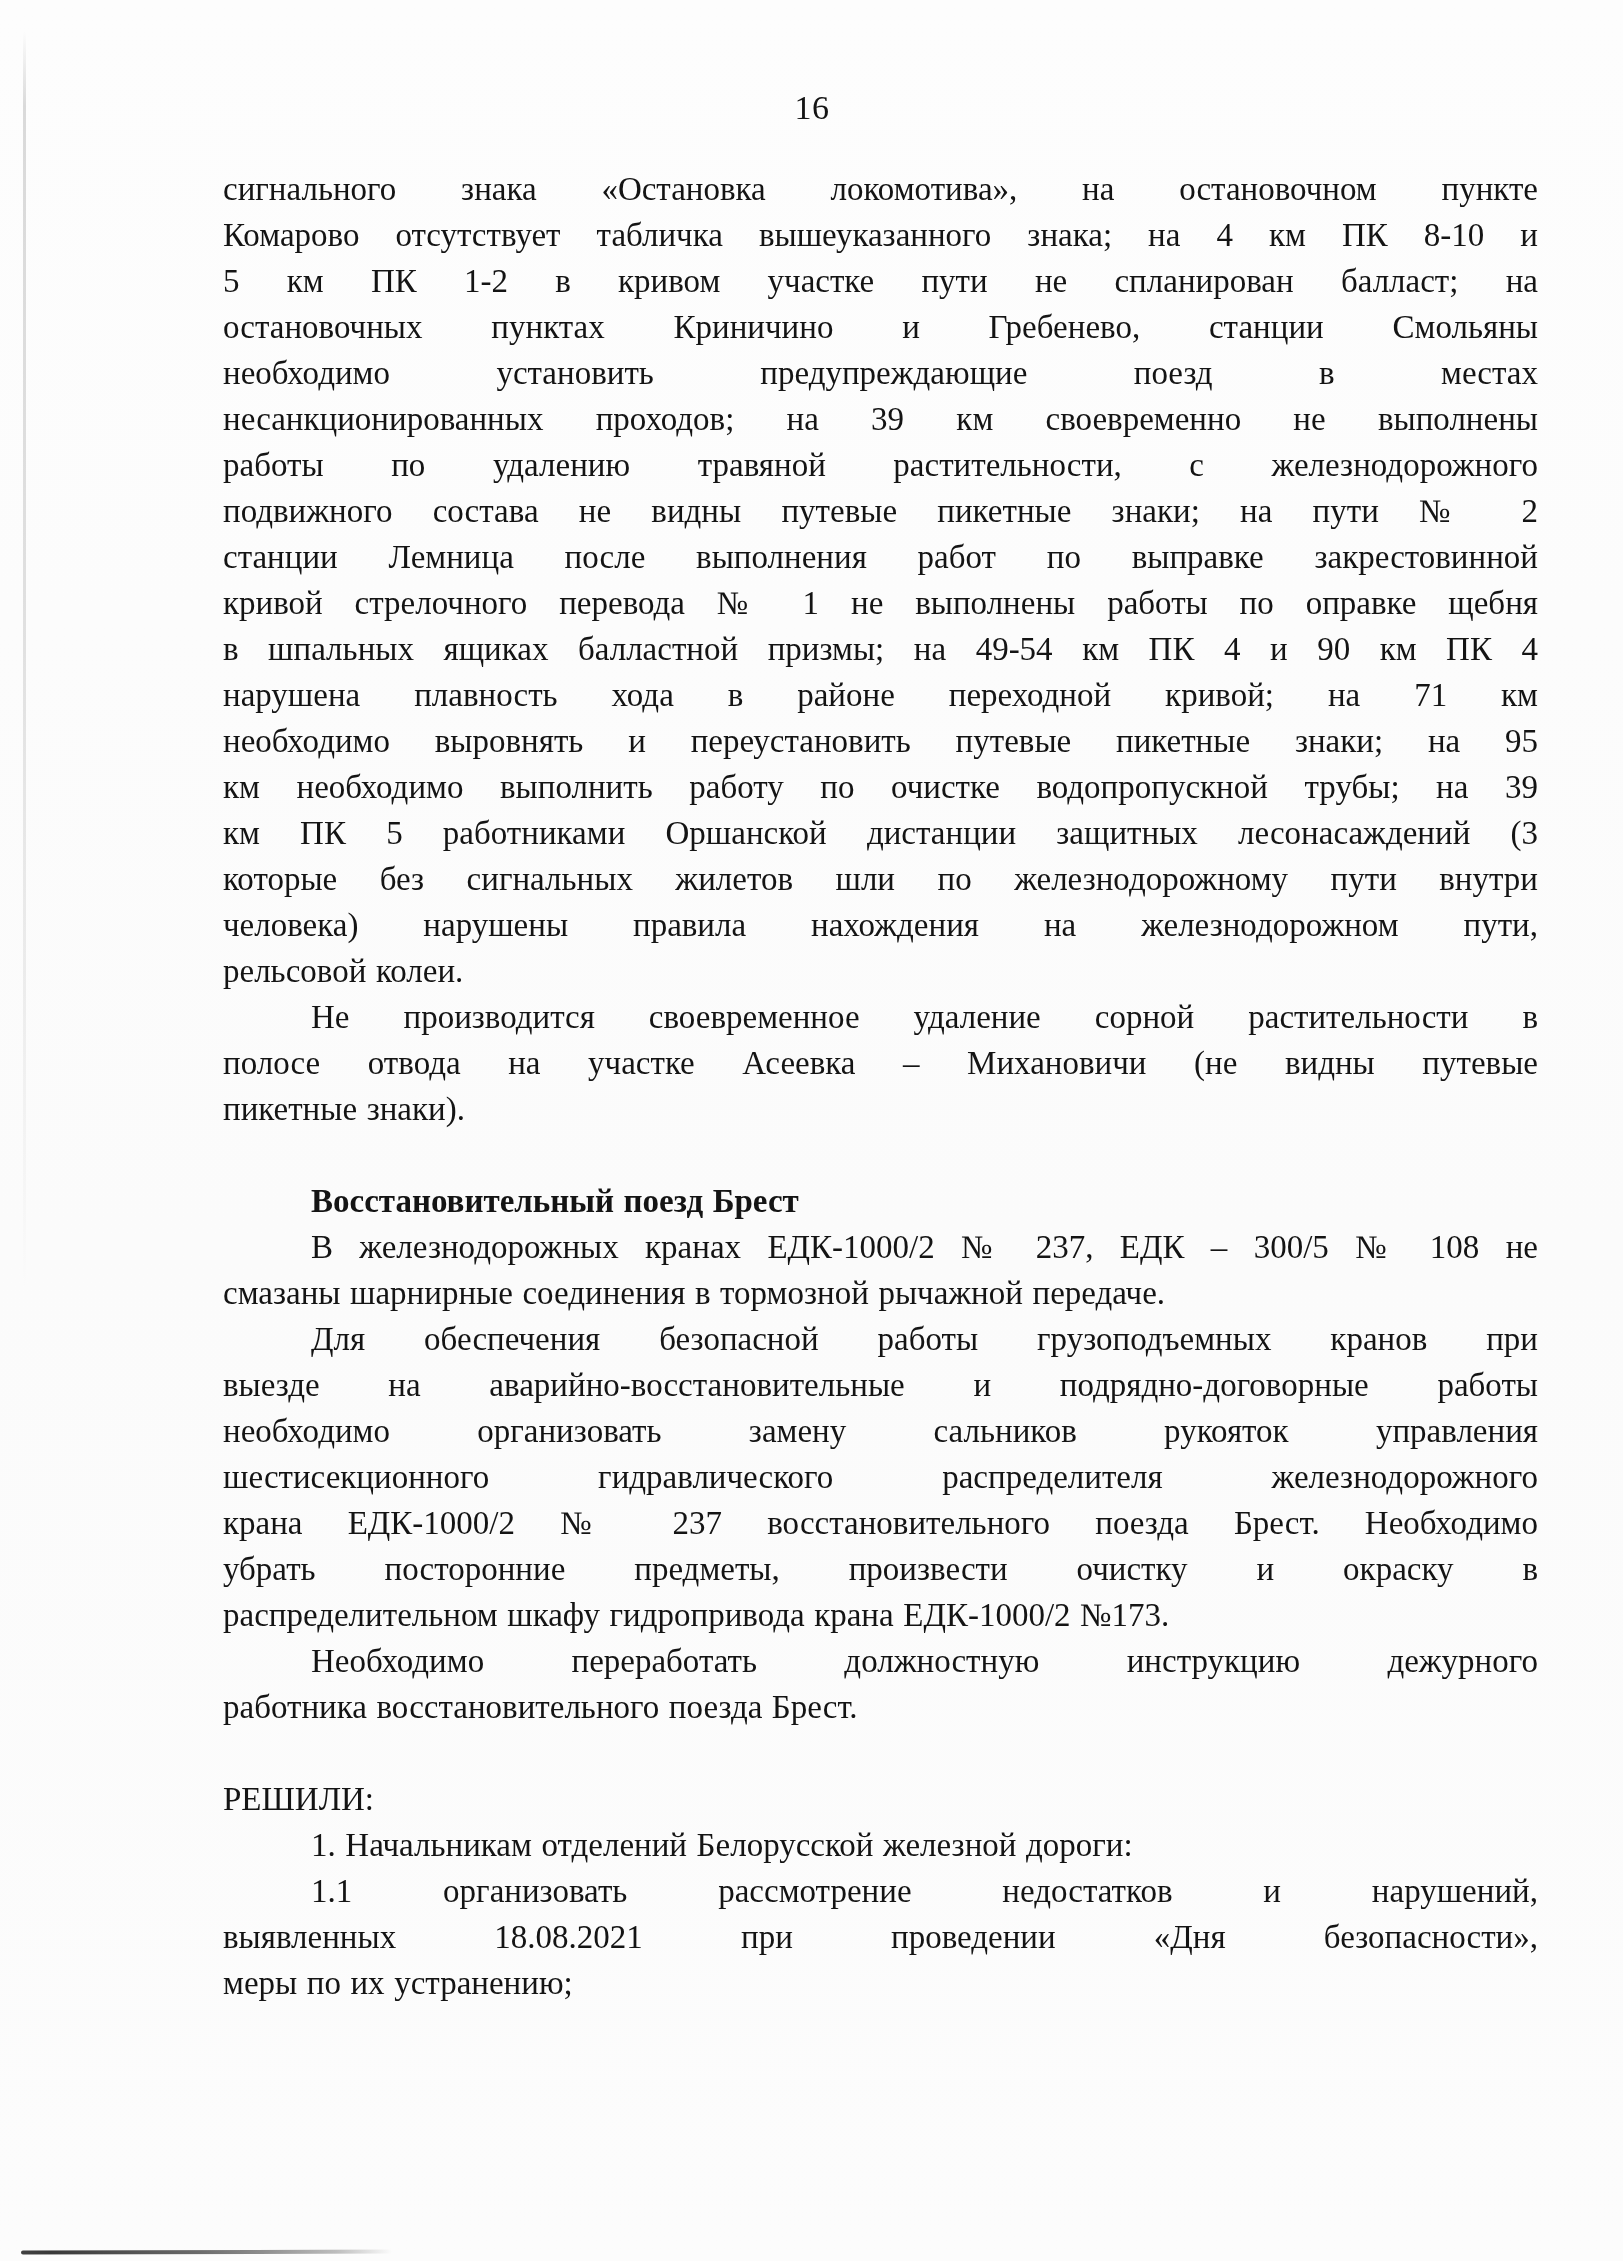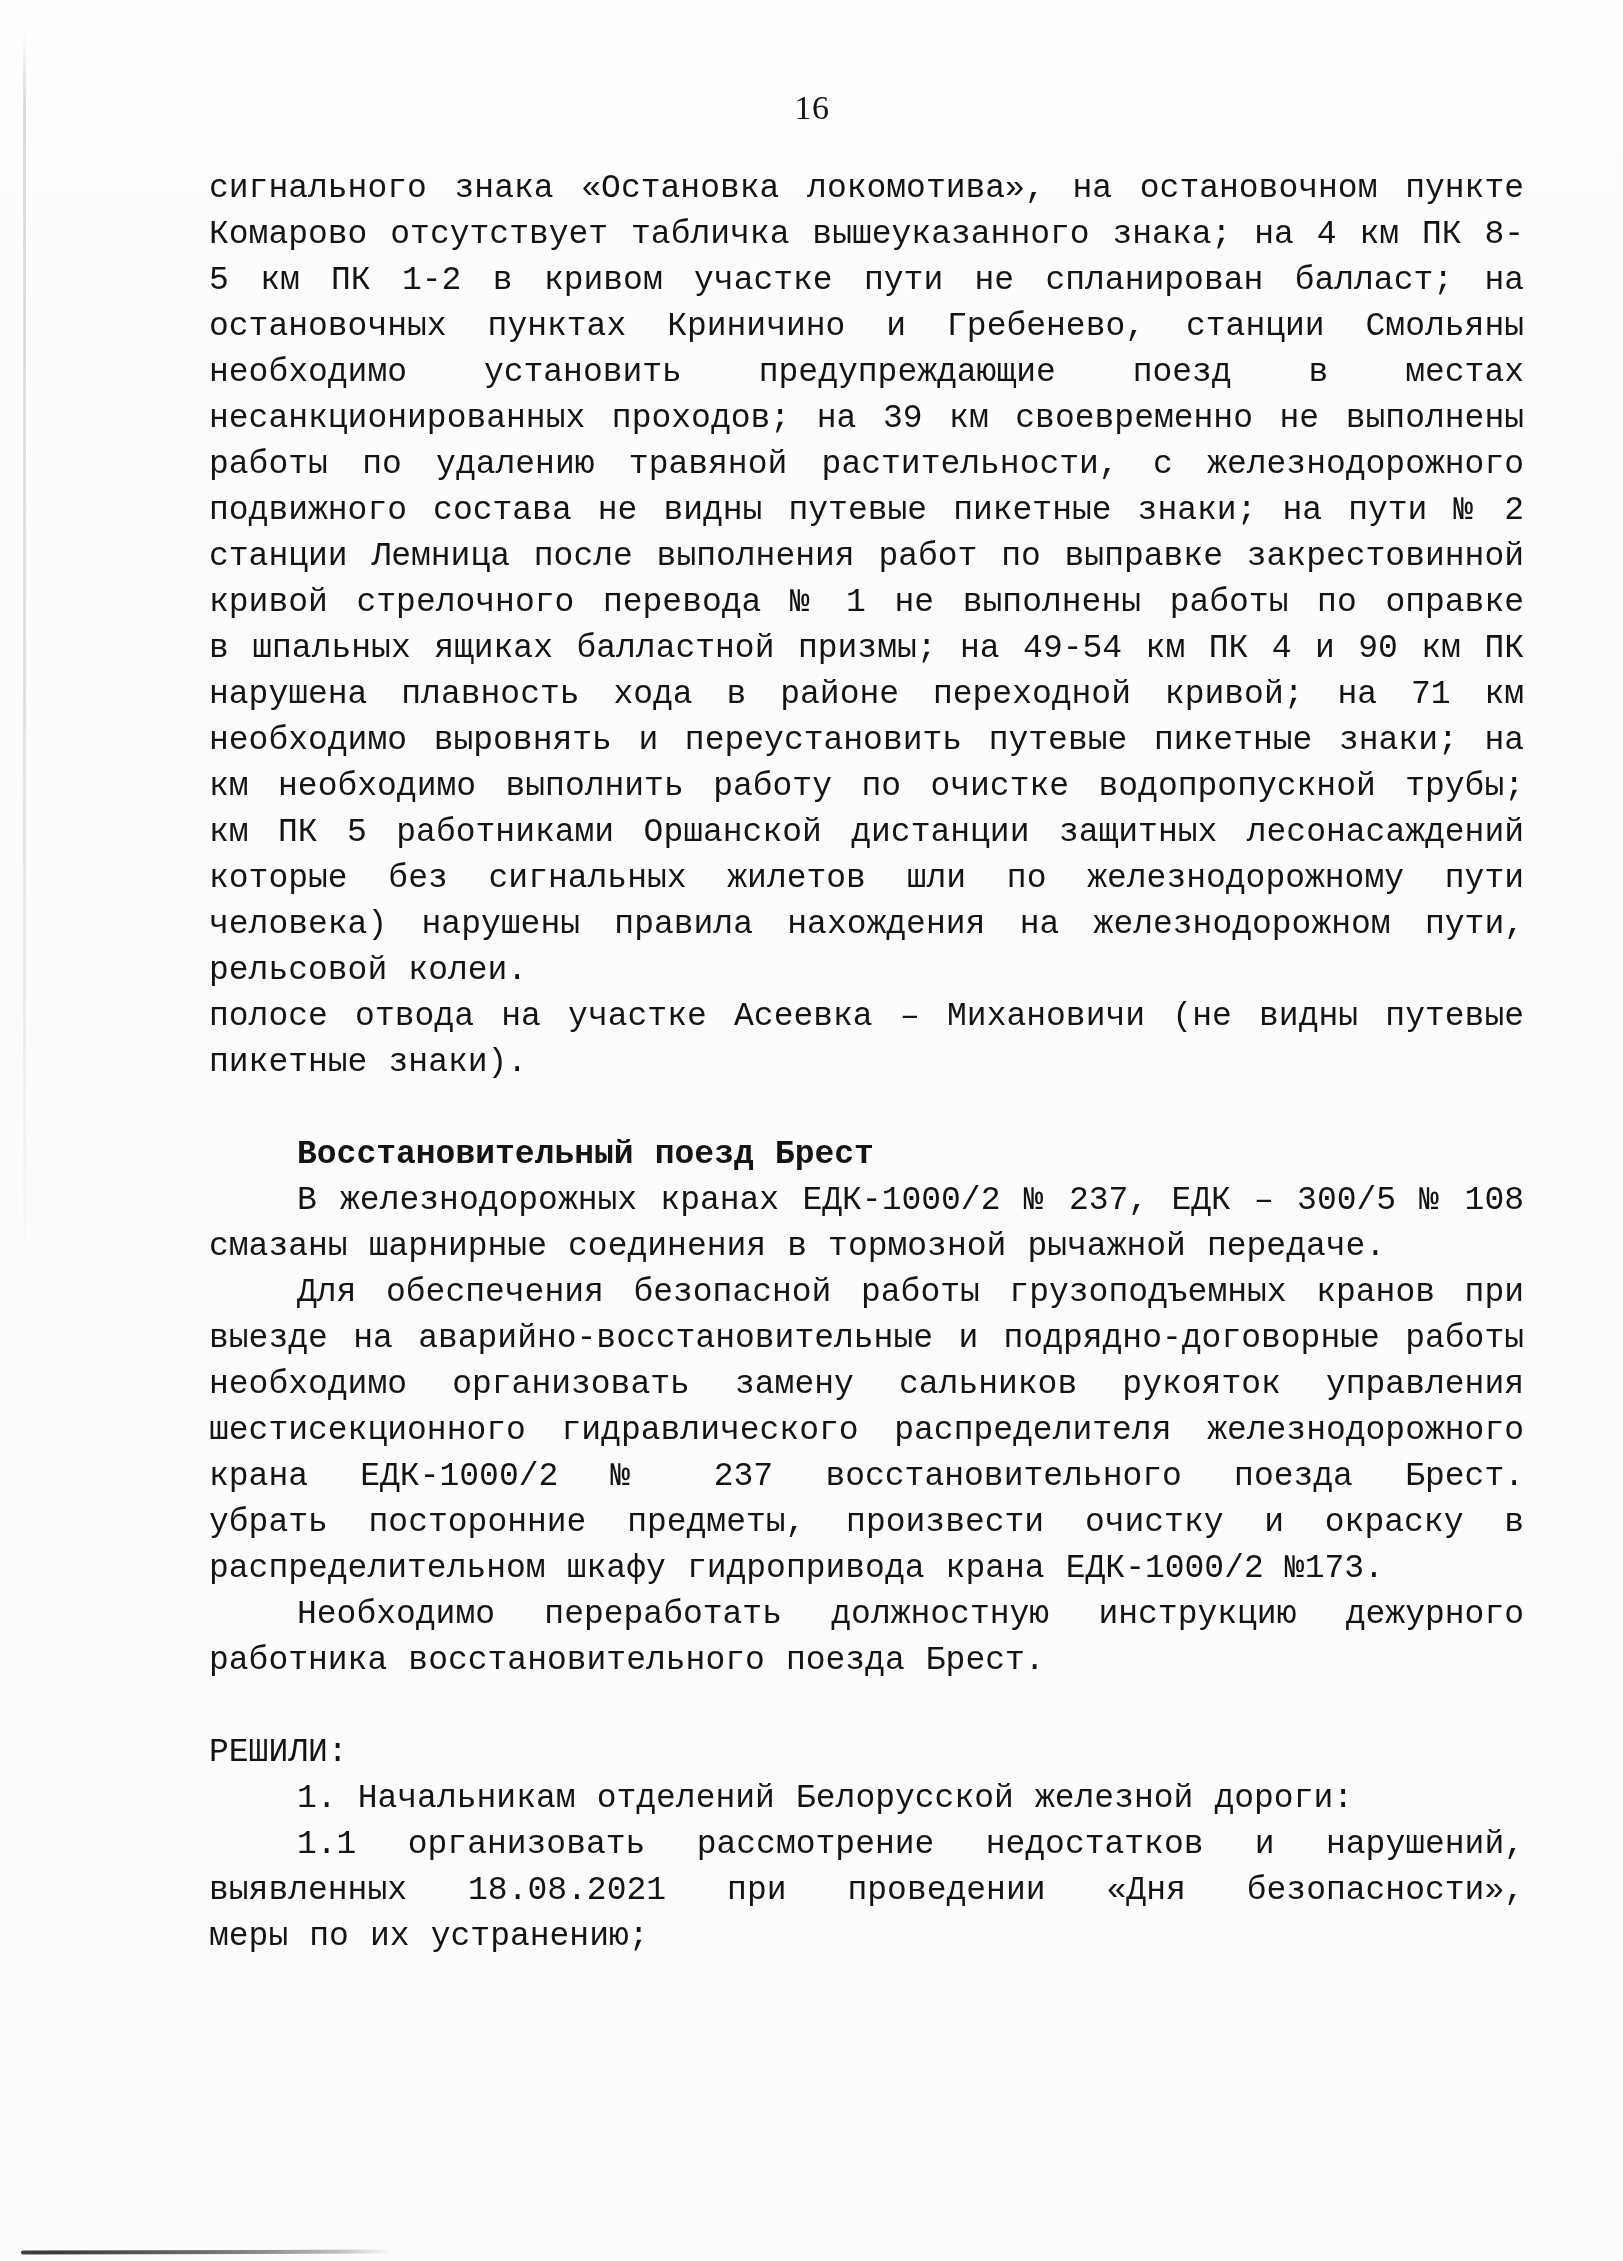--- a/index.html
+++ b/index.html
@@ -49,26 +49,25 @@
     position: absolute;
     top: 89px;
     left: 0;
     right: 0;
     text-align: center;
     font-size: 34px;
     letter-spacing: 0.6px;
   }
   .doc {
     position: absolute;
-    left: 209px;
+    left: 223px;
     top: 166px;
     width: 1315px;
     font-size: 33px;
     line-height: 46px;
-    font-family: Liberation Mono, monospace;
   }
   .line {
     height: 46px;
     overflow: hidden;
     text-align: justify;
     text-align-last: justify;
     word-spacing: 1.3px;
   }
   .line.last {
     text-align-last: left;
@@ -105,20 +104,21 @@
         <div class="line">в шпальных ящиках балластной призмы; на 49-54 км ПК 4 и 90 км ПК 4</div>
         <div class="line">нарушена плавность хода в районе переходной кривой; на 71 км</div>
         <div class="line">необходимо выровнять и переустановить путевые пикетные знаки;  на 95</div>
         <div class="line">км необходимо выполнить работу по очистке водопропускной трубы; на 39</div>
         <div class="line">км ПК 5 работниками Оршанской дистанции защитных лесонасаждений (3</div>
         <div class="line">которые без сигнальных жилетов шли по железнодорожному пути внутри</div>
         <div class="line">человека) нарушены правила нахождения на железнодорожном пути,</div>
         <div class="line last">рельсовой колеи.</div>
       </div>
       <div class="para indent">
+        <div class="line first">Не производится своевременное удаление сорной растительности в</div>
         <div class="line">полосе отвода на участке Асеевка – Михановичи (не видны путевые</div>
         <div class="line last">пикетные знаки).</div>
       </div>
       <div class="gap"></div>
       <div class="para indent heading">
         <div class="line first last">Восстановительный поезд Брест</div>
       </div>
       <div class="para indent">
         <div class="line first">В железнодорожных кранах ЕДК-1000/2 № 237, ЕДК – 300/5 № 108 не</div>
         <div class="line last">смазаны шарнирные соединения в тормозной рычажной передаче.</div>

